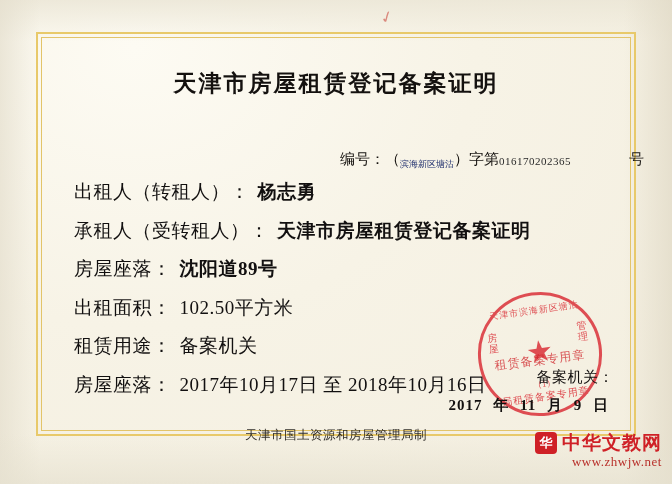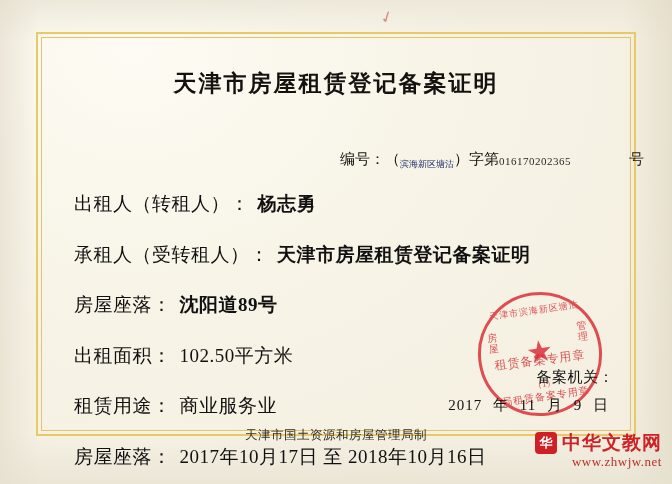--- a/index.html
+++ b/index.html
@@ -120,21 +120,20 @@
     line-height: 1.5;
   }
   .field-label {
     white-space: nowrap;
     letter-spacing: 0.5px;
   }
   .field-value {
     margin-left: 8px;
     white-space: nowrap;
     letter-spacing: 0.5px;
-    margin-top: 12px;
   }
   .field-value.bold {
     font-weight: bold;
   }
 
   .issuer-line {
     position: absolute;
     right: 58px;
     top: 368px;
     font-size: 15px;
@@ -142,21 +141,21 @@
     letter-spacing: 0.5px;
   }
   .date-line {
     position: absolute;
     right: 60px;
     top: 396px;
     font-size: 15px;
     color: #141110;
     letter-spacing: 1px;
   }
-  .date-line span { margin: 0 3px; }
+  .date-line span { margin: 0 3px; font-weight: bold; }
 
   .footer-line {
     position: absolute;
     left: 0;
     right: 0;
     bottom: 40px;
     text-align: center;
     font-size: 12.5px;
     color: #2f2c28;
     letter-spacing: 0.5px;
@@ -315,21 +314,21 @@
     <div class="field-row">
       <span class="field-label">房屋座落：</span>
       <span class="field-value bold">沈阳道89号</span>
     </div>
     <div class="field-row">
       <span class="field-label">出租面积：</span>
       <span class="field-value">102.50平方米</span>
     </div>
     <div class="field-row">
       <span class="field-label">租赁用途：</span>
-      <span class="field-value">商业服务业</span>
+      <span class="field-value">备案机关</span>
     </div>
     <div class="field-row">
       <span class="field-label">房屋座落：</span>
       <span class="field-value">2017年10月17日 至 2018年10月16日</span>
     </div>
   </div>
 
   <div class="seal">
     <div class="seal-top-text">天津市滨海新区塘沽</div>
     <div class="seal-side-left">房屋</div>

